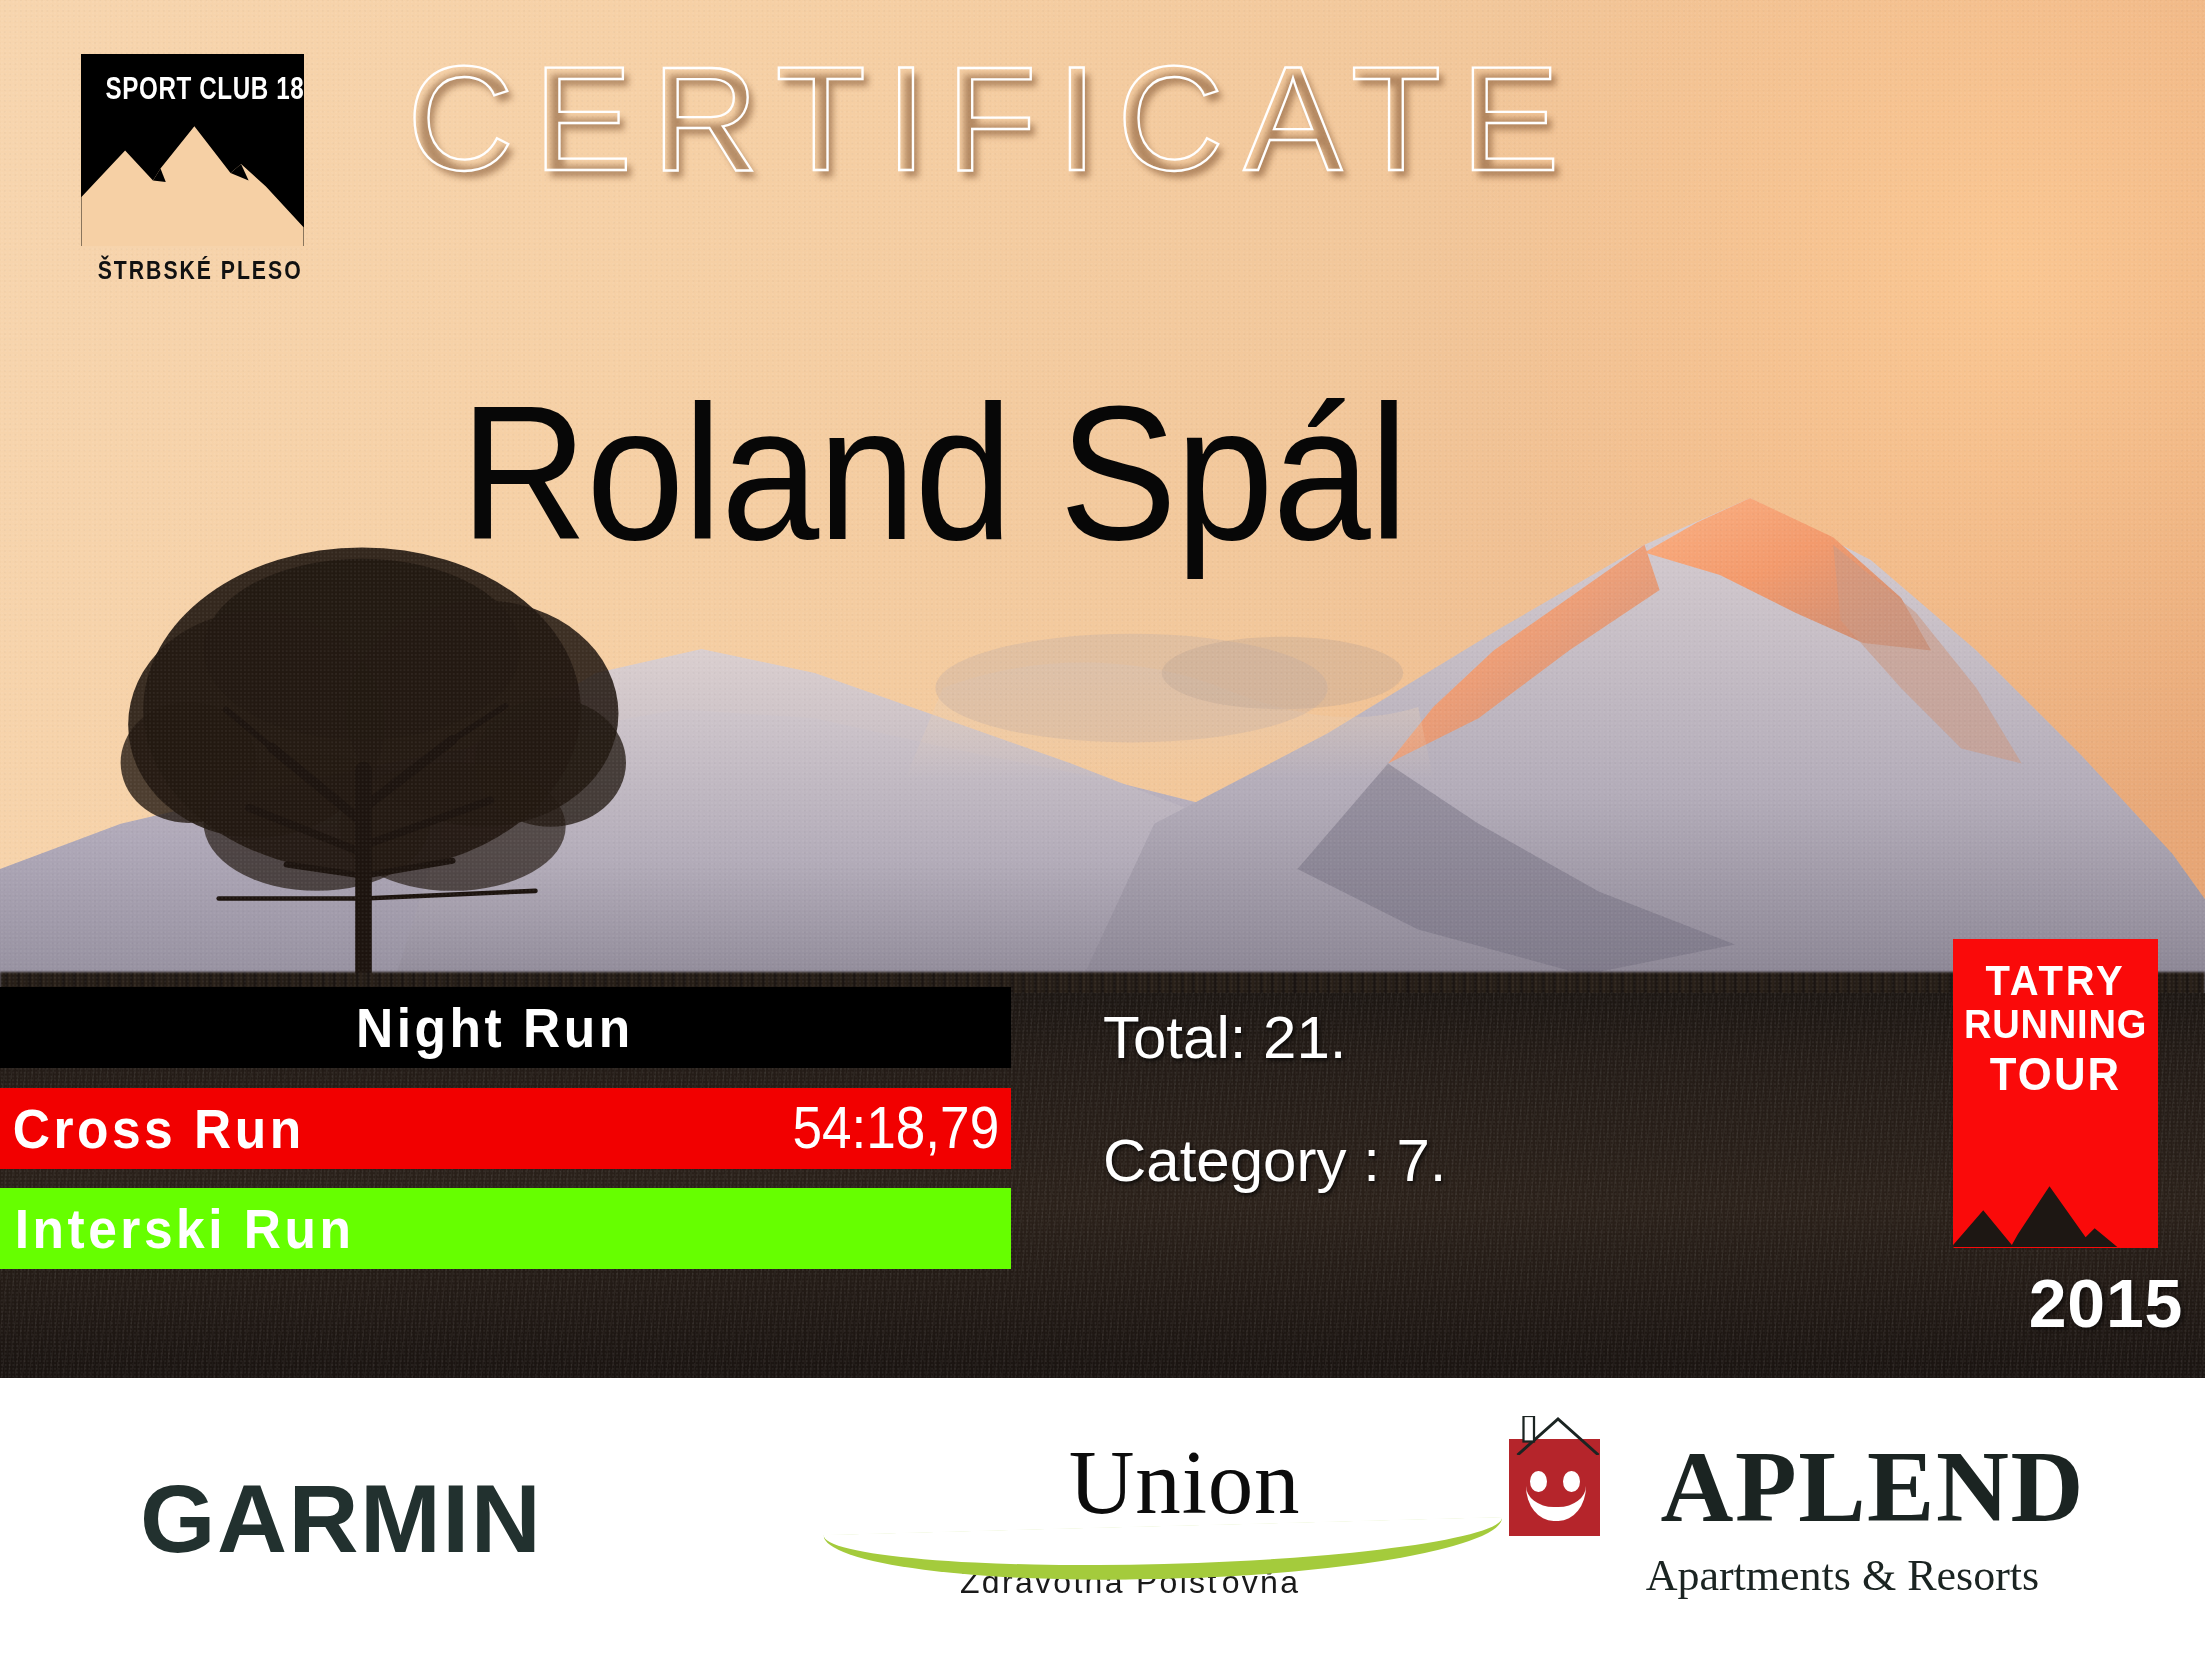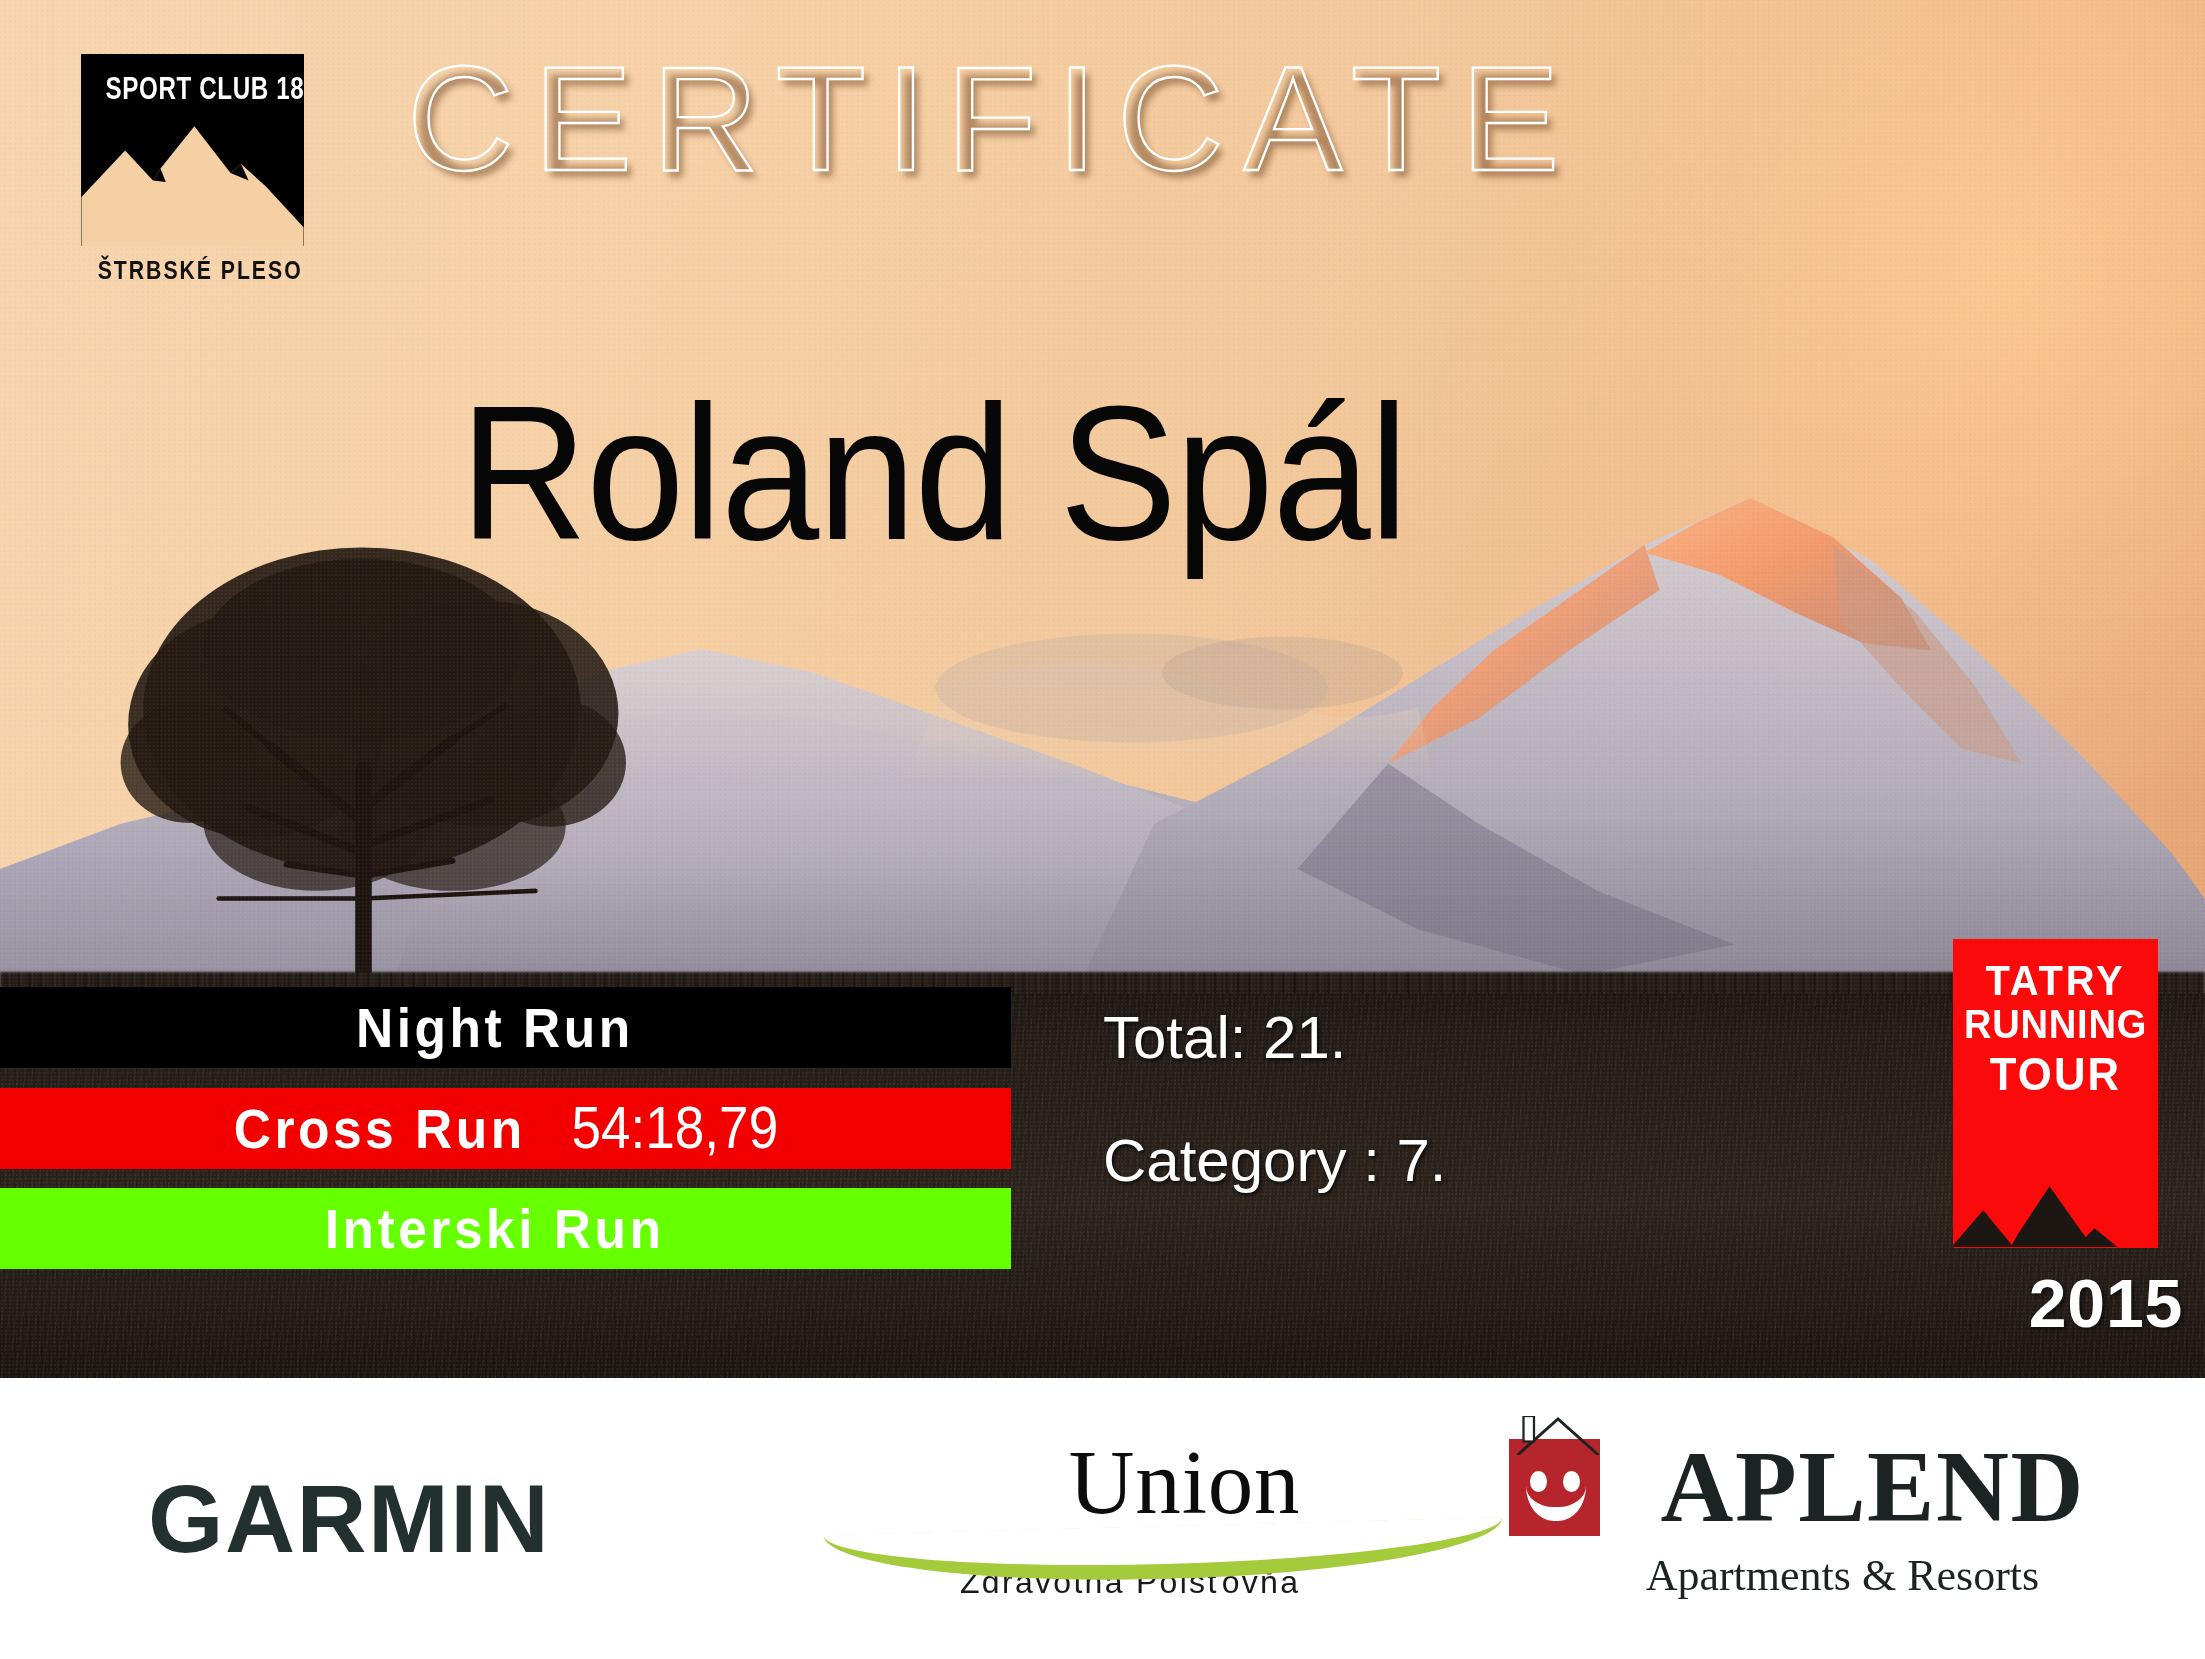--- a/index.html
+++ b/index.html
@@ -138,21 +138,21 @@
     text-shadow:2.3px 2.3px 4.5px rgba(0,0,0,.55);
   }
 
   
   .bars{ position:absolute; left:0; top:987px; width:1011px; }
   .bar{
     position:relative; width:1011px; height:81px;
     display:flex; align-items:center; justify-content:center;
     color:#fff; white-space:nowrap;
   }
-  .bar + .bar{ margin-top:19.6px; }
+  .bar + .bar{ margin-top:19.6px;justify-content:space-between; }
   .bar .bl{
     font-size:56px; font-weight:bold; letter-spacing:3.8px;
     transform:scaleX(.92);
     font-family:"Liberation Sans",sans-serif;
   }
   .bar .bv{
     font-size:59px; font-weight:normal; letter-spacing:0px;
     margin-left:21px;
     transform:scaleX(.9);
     font-family:"Liberation Sans",sans-serif;
@@ -172,21 +172,21 @@
 
   
   .footer{
     position:absolute; left:0; top:1378px; width:2205px; height:282px;
     background:#ffffff;
     display:flex; align-items:center;
   }
   .sponsor{ position:absolute; top:0; height:282px; display:flex; align-items:center; }
 
   
-  .garmin{ left:148px;justify-content:center; }
+  .garmin{ left:140px;justify-content:center; }
   .garmin .g-word{
     font-size:97px; font-weight:bold; letter-spacing:1.5px;
     color:#22312F; position:relative; font-family:"Liberation Sans",sans-serif;
   }
 
   
   .union{ left:960px; flex-direction:column; justify-content:center;align-items:flex-end; }
   .union .u-word{
     font-family:"Liberation Serif",serif; font-size:91px; color:#0c0c0c;
     line-height:1; letter-spacing:0.8px;

